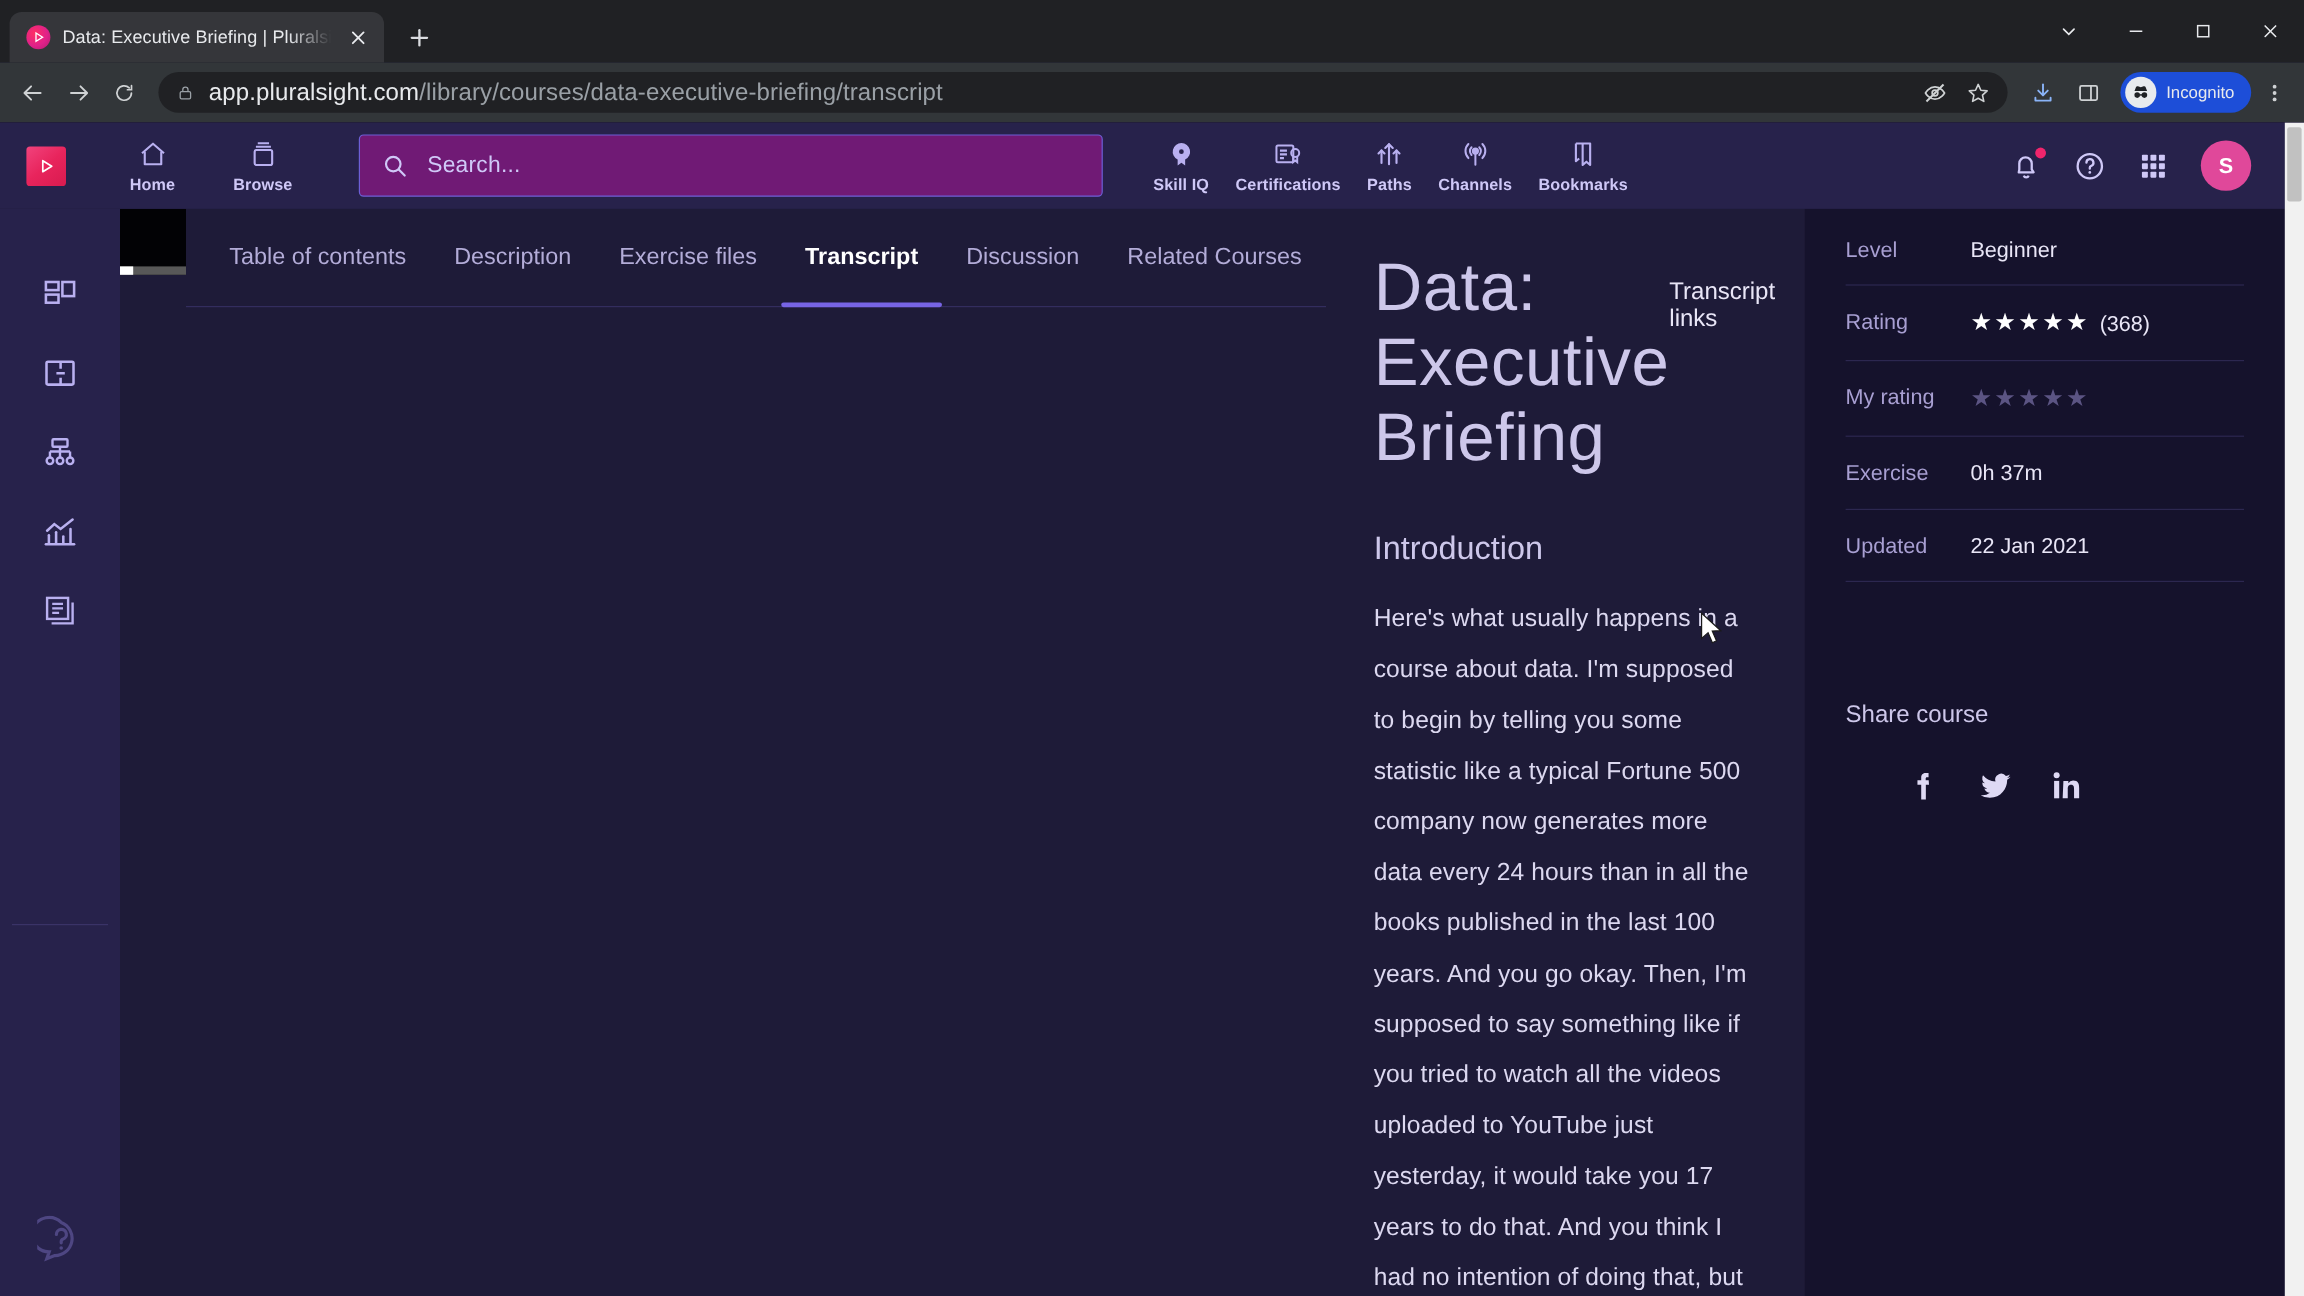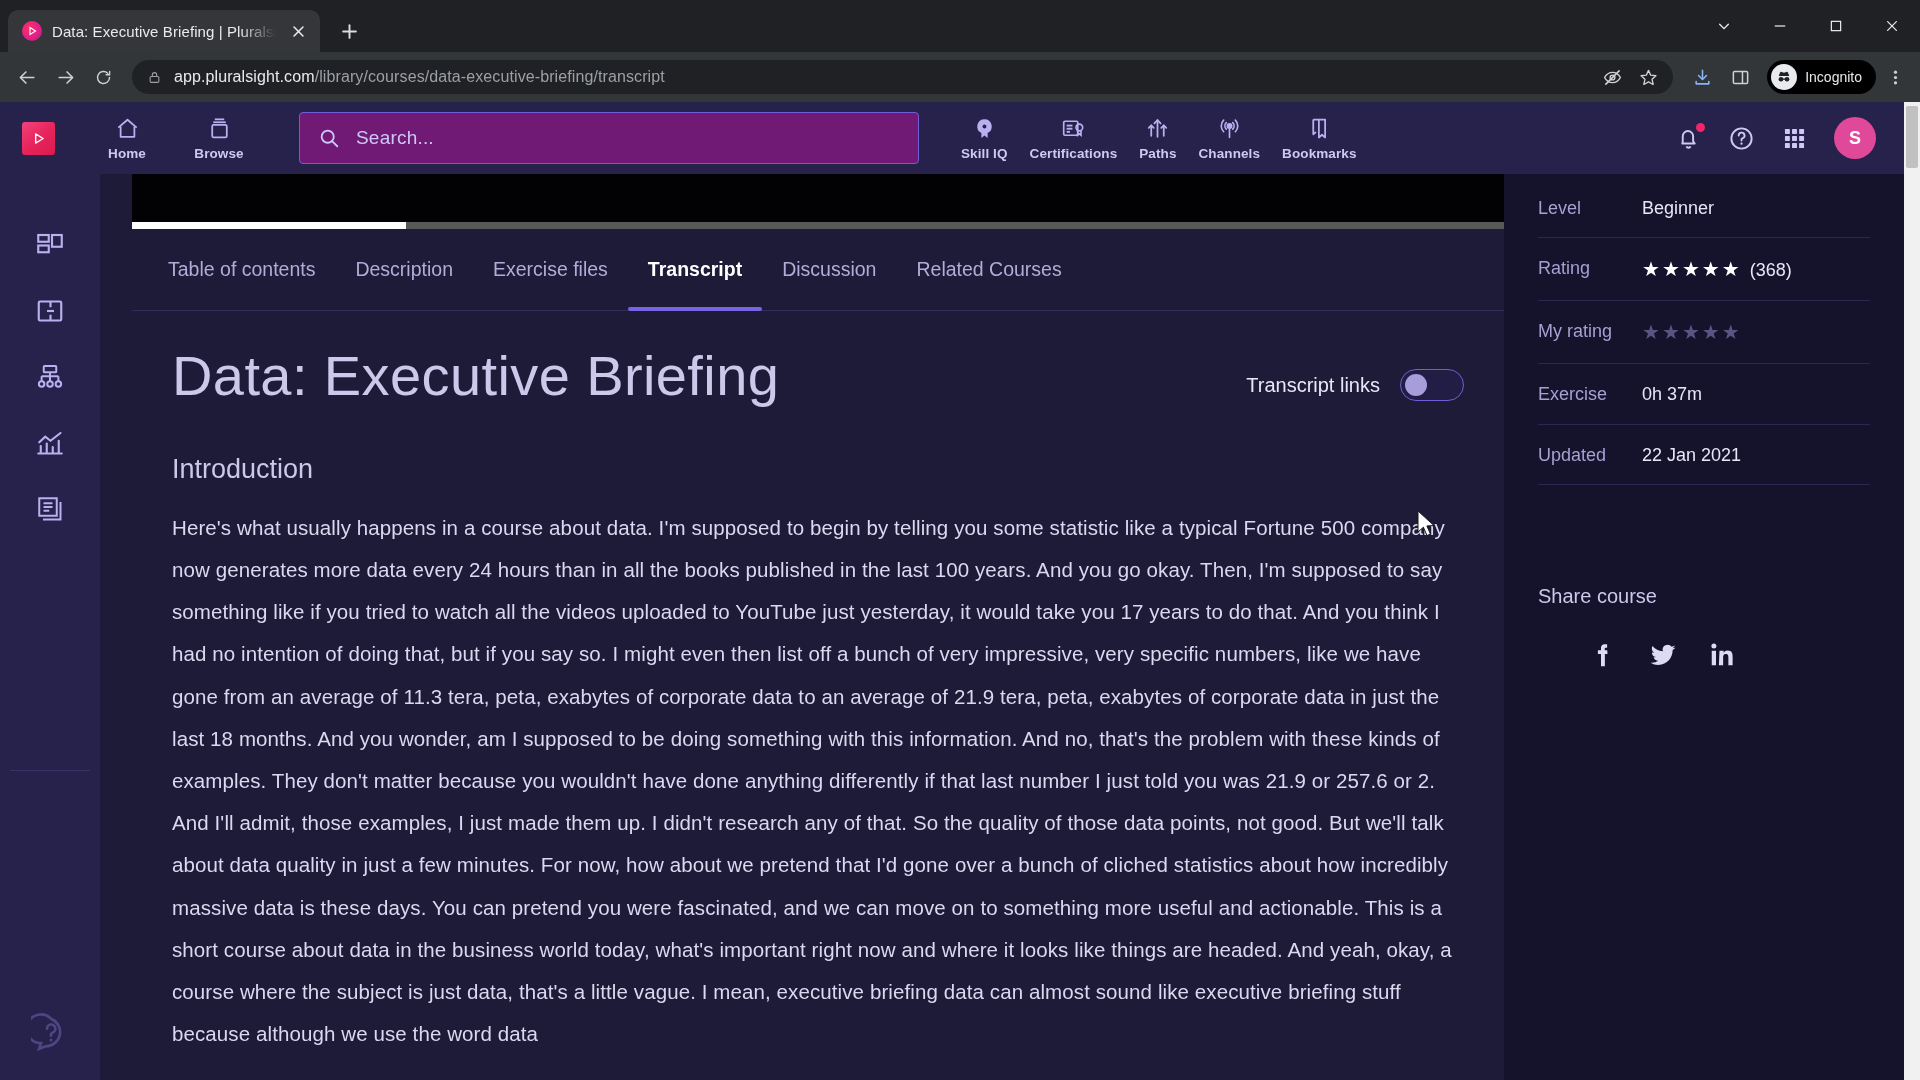--- a/index.html
+++ b/index.html
@@ -63,26 +63,26 @@
   }
   .tb-icon svg { width:19px; height:19px; }
   .tb-icon.reload svg { width:17px; height:17px; }
   .omnibox {
     flex:1; height:34px; background:#202124; border-radius:17px;
     display:flex; align-items:center; padding:0 8px 0 16px; margin:0 8px; gap:12px;
     min-width:0;
   }
   .lock { color:#9aa0a6; display:flex; flex:0 0 14px; }
   .lock svg { width:13px; height:13px; }
-  .url { font-size:16px; color:#9aa0a6; white-space:nowrap; overflow:hidden; flex:1; letter-spacing:.1px; }
+  .url { font-size:20px; color:#9aa0a6; white-space:nowrap; overflow:hidden; flex:1; letter-spacing:.1px; }
   .url b { color:#e8eaed; font-weight:400; }
   .omni-right { display:flex; align-items:center; gap:2px; }
   .dl-icon { color:#8ab4f8; }
   .incognito-pill {
-    height:34px; background:#000000; border-radius:17px; display:flex;
+    height:34px; background:#1d4ed8; border-radius:17px; display:flex;
     align-items:center; gap:8px; padding:0 14px 0 4px; margin-left:6px;
   }
   .incog-av {
     width:26px; height:26px; border-radius:50%; background:#e8eaed;
     display:flex; align-items:center; justify-content:center;
   }
   .incog-av svg { width:18px; height:18px; }
   .incog-txt { font-size:14px; color:#e8eaed; }
   .kebab { width:30px; height:34px; display:flex; align-items:center; justify-content:center; color:#cfd2d4; }
   .kebab svg { width:17px; height:17px; }
@@ -154,21 +154,21 @@
     position:absolute; left:30px; bottom:26px; width:42px; height:42px;
     color:#4e4682; display:flex; align-items:center; justify-content:center;
   }
   .help-bubble svg { width:40px; height:40px; }
 
   
   .content {
     position:absolute; left:100px; right:16px; top:72px; bottom:0;
     display:flex; overflow:hidden;
   }
-  .main-col { flex:1; min-width:0; display:flex; flex-direction:column;margin-left:32px; }
+  .main-col { flex:1; min-width:0; display:flex; flex-direction:row; }
   .aside-col { width:400px; flex:0 0 400px; background:#15122c; padding:0 34px; }
 
   .video-strip { height:55px; background:#020205; position:relative; flex:0 0 55px; }
   .progress-track {
     position:absolute; left:0; right:0; bottom:0; height:7px; background:#585858;
   }
   .progress-fill { position:absolute; left:0; top:0; bottom:0; background:#ffffff; }
 
   .tabs {
     height:82px; display:flex; align-items:center; gap:0; padding-left:16px;

